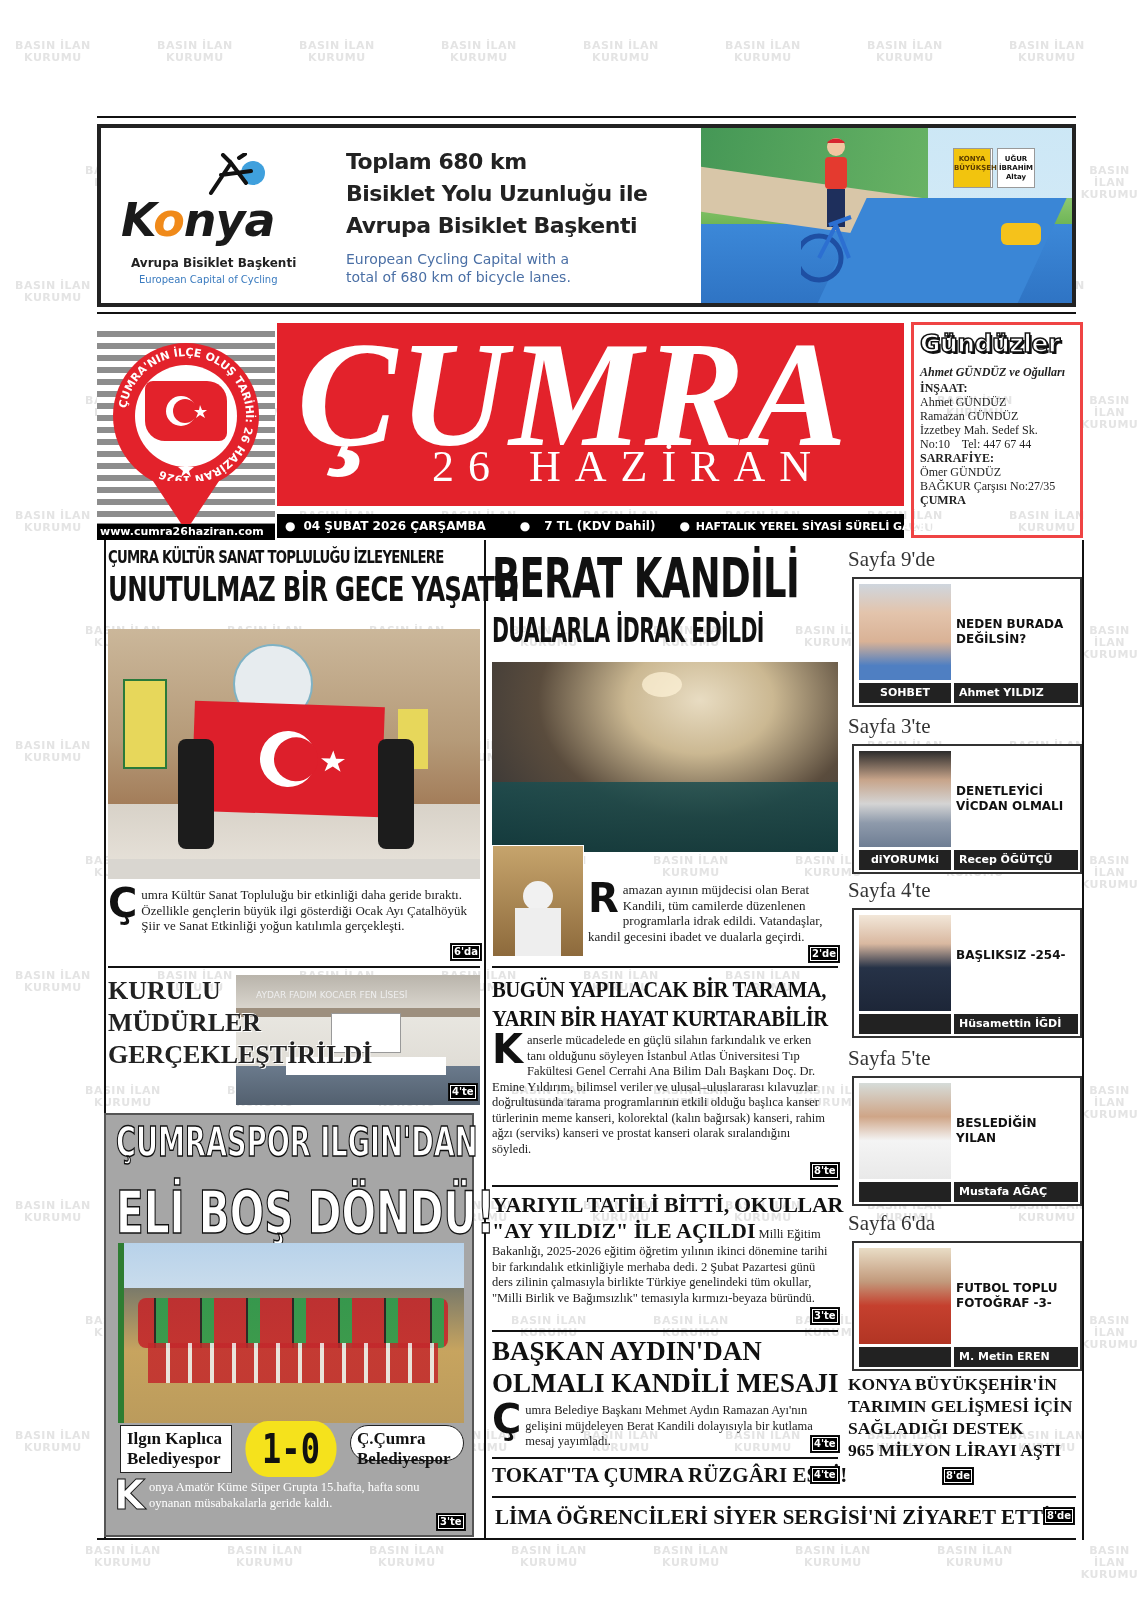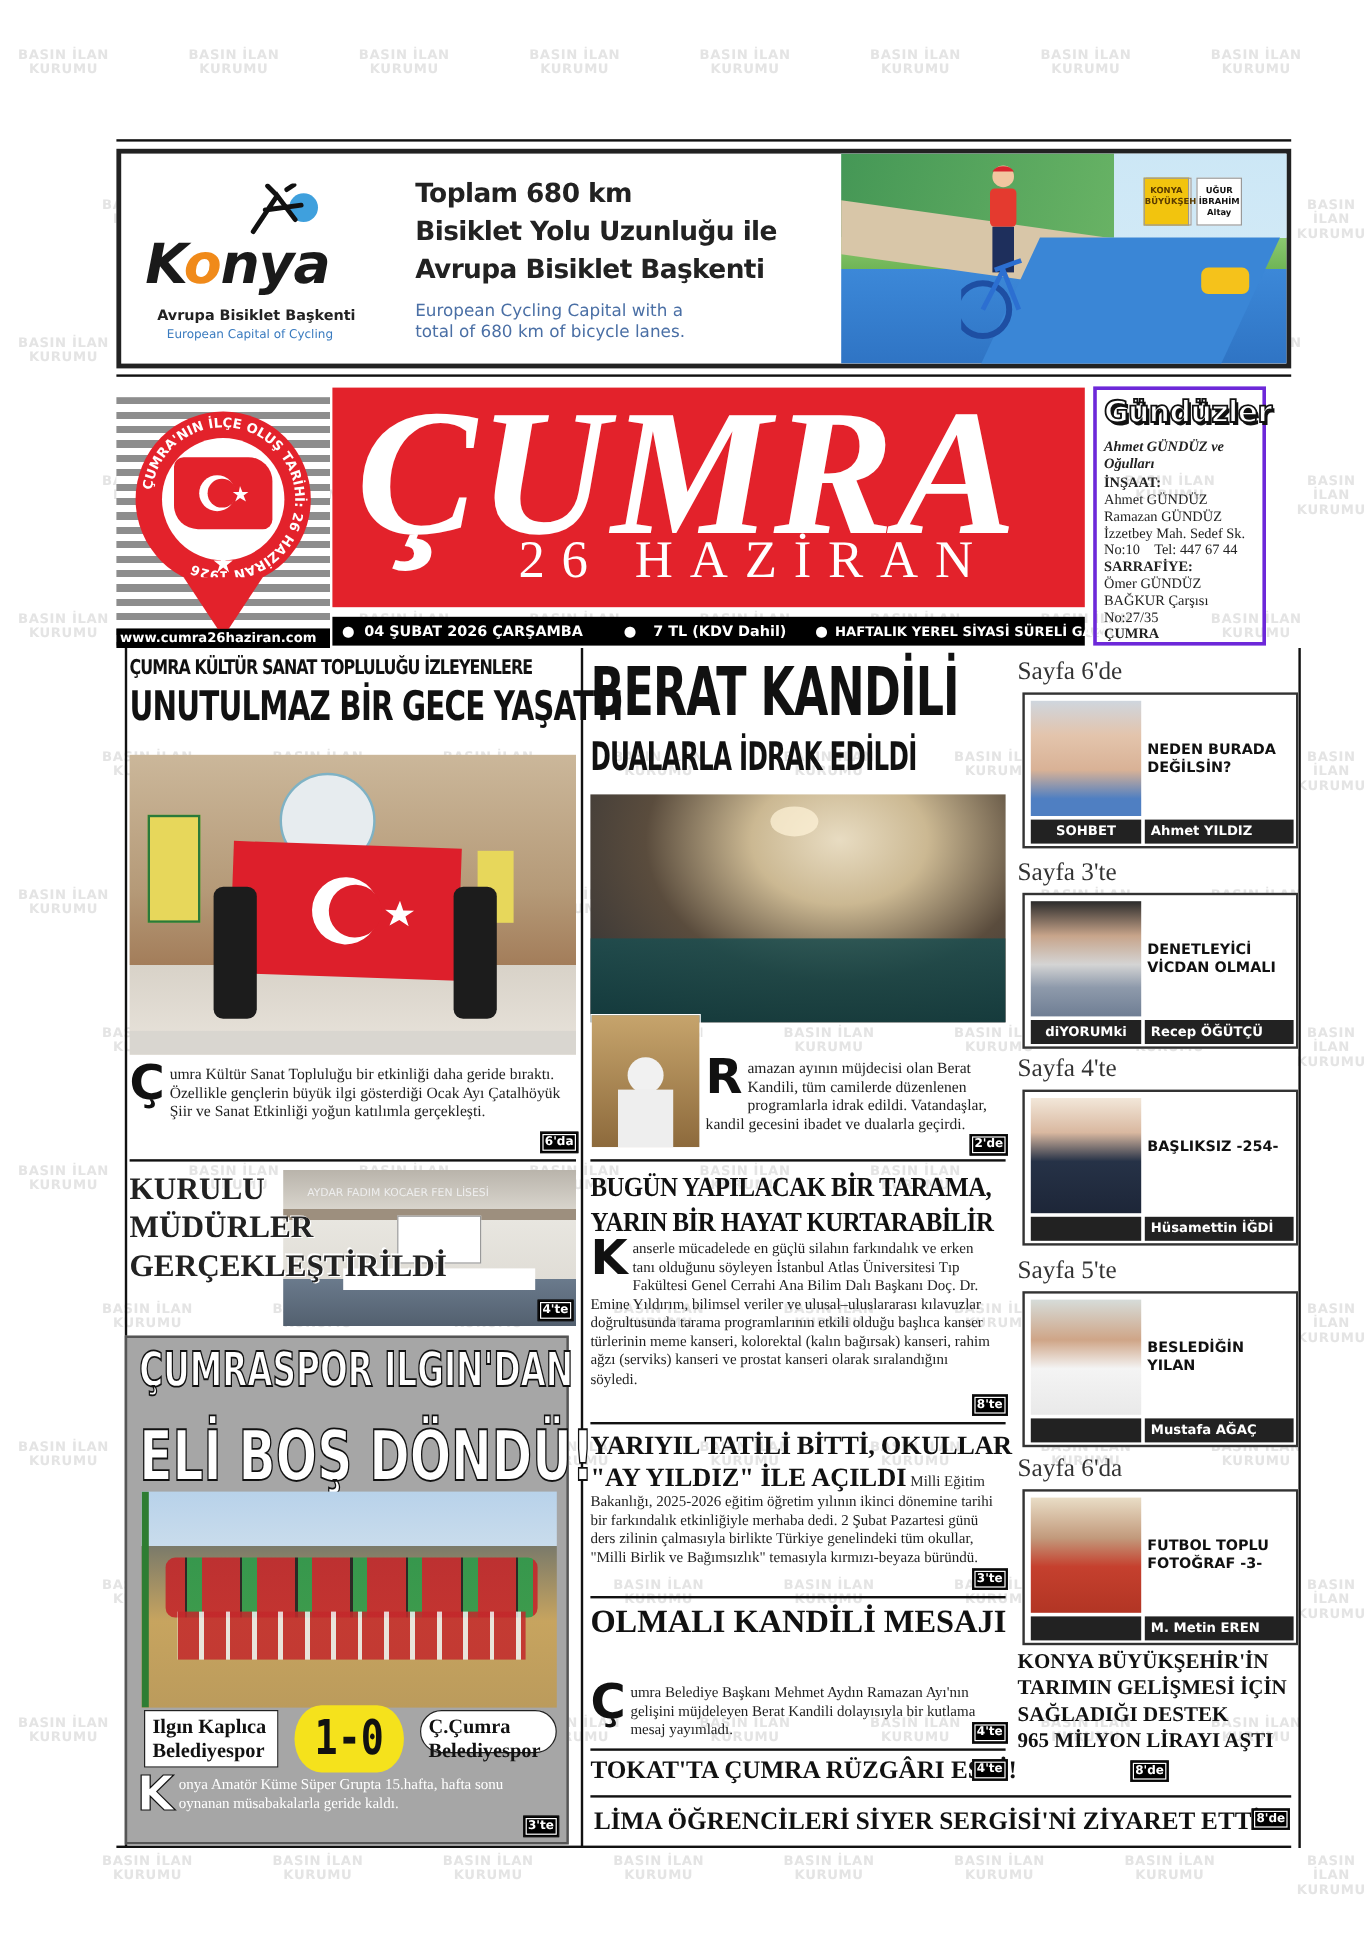--- a/index.html
+++ b/index.html
@@ -31,21 +31,21 @@
   .seal-flag{position:absolute;left:32px;top:38px;width:82px;height:60px;background:#e3222b;border-radius:8px 20px 8px 20px;}
   .seal-text{position:absolute;left:0;top:0;width:146px;height:146px;}
   .ribbon{position:absolute;left:56px;top:150px;width:0;height:0;border-left:33px solid transparent;border-right:33px solid transparent;border-top:50px solid #e3222b;}
   .mast-red{position:absolute;left:277px;top:323px;width:627px;height:183px;background:#e3222b;}
   .mast-title{position:absolute;left:20px;top:-14px;font-family:"Liberation Serif",serif;font-style:italic;font-weight:bold;font-size:150px;color:#fff;letter-spacing:2px;line-height:170px;white-space:nowrap;}
   .mast-date{position:absolute;left:155px;top:118px;font-family:"Liberation Serif",serif;font-size:44px;color:#fff;letter-spacing:14px;white-space:nowrap;}
   .mast-bar{position:absolute;left:277px;top:514px;width:627px;height:24px;background:#000;color:#fff;font-family:"DejaVu Sans",sans-serif;font-weight:bold;font-size:12px;display:flex;align-items:center;white-space:nowrap;}
   .mast-bar span{display:inline-block;}
   .mast-url{position:absolute;left:97px;top:524px;width:178px;height:16px;background:#000;color:#fff;font-family:"DejaVu Sans",sans-serif;font-size:11px;font-weight:bold;padding-left:3px;line-height:16px;}
 
-  .gunduz{position:absolute;left:911px;top:322px;width:144px;height:216px;border:3px solid #6d28d9;padding:4px 6px;font-family:"Liberation Serif",serif;font-size:12px;line-height:14px;color:#222;}
+  .gunduz{position:absolute;left:911px;top:322px;width:172px;height:216px;border:3px solid #ef4444;padding:4px 6px;font-family:"Liberation Serif",serif;font-size:12px;line-height:14px;color:#222;}
   .gunduz .logo{font-family:"DejaVu Sans",sans-serif;font-weight:bold;font-size:25px;color:#fff;-webkit-text-stroke:1.5px #111;text-shadow:2px 2px 0 #111;letter-spacing:-0.5px;line-height:30px;}
   .gunduz .script{font-style:italic;font-weight:bold;font-size:12px;margin:6px 0 2px;}
   .gunduz b{font-weight:bold;}
   .hl-cond{font-family:"DejaVu Sans",sans-serif;font-weight:bold;transform-origin:left top;white-space:nowrap;color:#111;letter-spacing:-1px;}
   .photo{position:absolute;overflow:hidden;padding-left:44px;}
   .body-text{position:absolute;font-family:"Liberation Serif",serif;font-size:13px;line-height:15.5px;color:#222;}
   .dropcap{float:left;font-family:"DejaVu Sans",sans-serif;font-weight:bold;font-size:40px;line-height:32px;margin-right:4px;color:#111;}
   .ref{position:absolute;background:#000000;color:#fff;font-family:"DejaVu Sans",sans-serif;font-weight:bold;font-size:10px;padding:1px 3px;border:1px solid #111;outline:1px solid #fff;outline-offset:-3px;line-height:14px;}
   .sep{position:absolute;height:2px;background:#111;}
 
@@ -710,20 +710,21 @@
     <span style="font-weight:bold;font-size:22px;line-height:26px;color:#111;">"AY YILDIZ" İLE AÇILDI</span>
     <span>Milli Eğitim</span>
     <span>Bakanlığı, 2025-2026 eğitim öğretim yılının ikinci dönemine tarihi bir farkındalık etkinliğiyle merhaba dedi. 2 Şubat Pazartesi günü ders zilinin çalmasıyla birlikte Türkiye genelindeki tüm okullar, "Milli Birlik ve Bağımsızlık" temasıyla kırmızı-beyaza büründü.</span>
   </div>
   <div class="ref" style="left:318px;top:116px;">3'te</div>
 </div>
 <div class="sep" style="left:492px;top:1330px;width:346px;"></div>
 
 <div class="abs" style="left:492px;top:1335px;width:346px;height:118px;">
   <div style="font-family:'Liberation Serif',serif;font-weight:bold;font-size:27px;line-height:32px;white-space:nowrap;">
+    <div>BAŞKAN AYDIN'DAN</div>
     <div>OLMALI KANDİLİ MESAJI</div>
   </div>
   <div class="body-text" style="left:0;top:68px;width:340px;font-size:12.5px;line-height:15.5px;">
     <span class="dropcap">Ç</span><span>umra Belediye Başkanı Mehmet Aydın Ramazan Ayı'nın gelişini müjdeleyen Berat Kandili dolayısıyla bir kutlama mesaj yayımladı.</span>
   </div>
   <div class="ref" style="left:318px;top:100px;">4'te</div>
 </div>
 <div class="sep" style="left:492px;top:1457px;width:346px;"></div>
 
 <div class="abs" style="left:492px;top:1462px;width:346px;height:28px;">
@@ -742,21 +743,21 @@
   <div style="font-family:'Liberation Serif',serif;font-weight:bold;font-size:17.5px;line-height:22px;white-space:nowrap;">
     <div>KONYA BÜYÜKŞEHİR'İN</div>
     <div>TARIMIN GELİŞMESİ İÇİN</div>
     <div>SAĞLADIĞI DESTEK</div>
     <div>965 MİLYON LİRAYI AŞTI</div>
   </div>
   <div class="ref" style="left:94px;top:94px;">8'de</div>
 </div>
 
 <div id="columnists">
-  <div class="sayfa" style="left: 848px; top: 547px;">Sayfa 6'de</div>
+  <div class="sayfa" style="left: 848px; top: 547px;">Sayfa 9'de</div>
   <div class="colcard" style="left: 852px; top: 577px;">
     <div class="pic" style="background: linear-gradient(rgb(207, 214, 222) 0%, rgb(227, 196, 172) 30%, rgb(217, 178, 150) 60%, rgb(79, 127, 194) 85%);"></div>
     <div class="ttl">NEDEN BURADA DEĞİLSİN?</div>
     <div class="lbl">SOHBET</div>
     <div class="nm">Ahmet YILDIZ</div>
   </div>
 
   <div class="sayfa" style="left: 848px; top: 714px;">Sayfa 3'te</div>
   <div class="colcard" style="left: 852px; top: 744px;">
     <div class="pic" style="background: linear-gradient(rgb(43, 43, 43) 0%, rgb(199, 164, 138) 30%, rgb(212, 212, 212) 55%, rgb(142, 154, 171) 75%, rgb(111, 126, 148) 100%);"></div>

